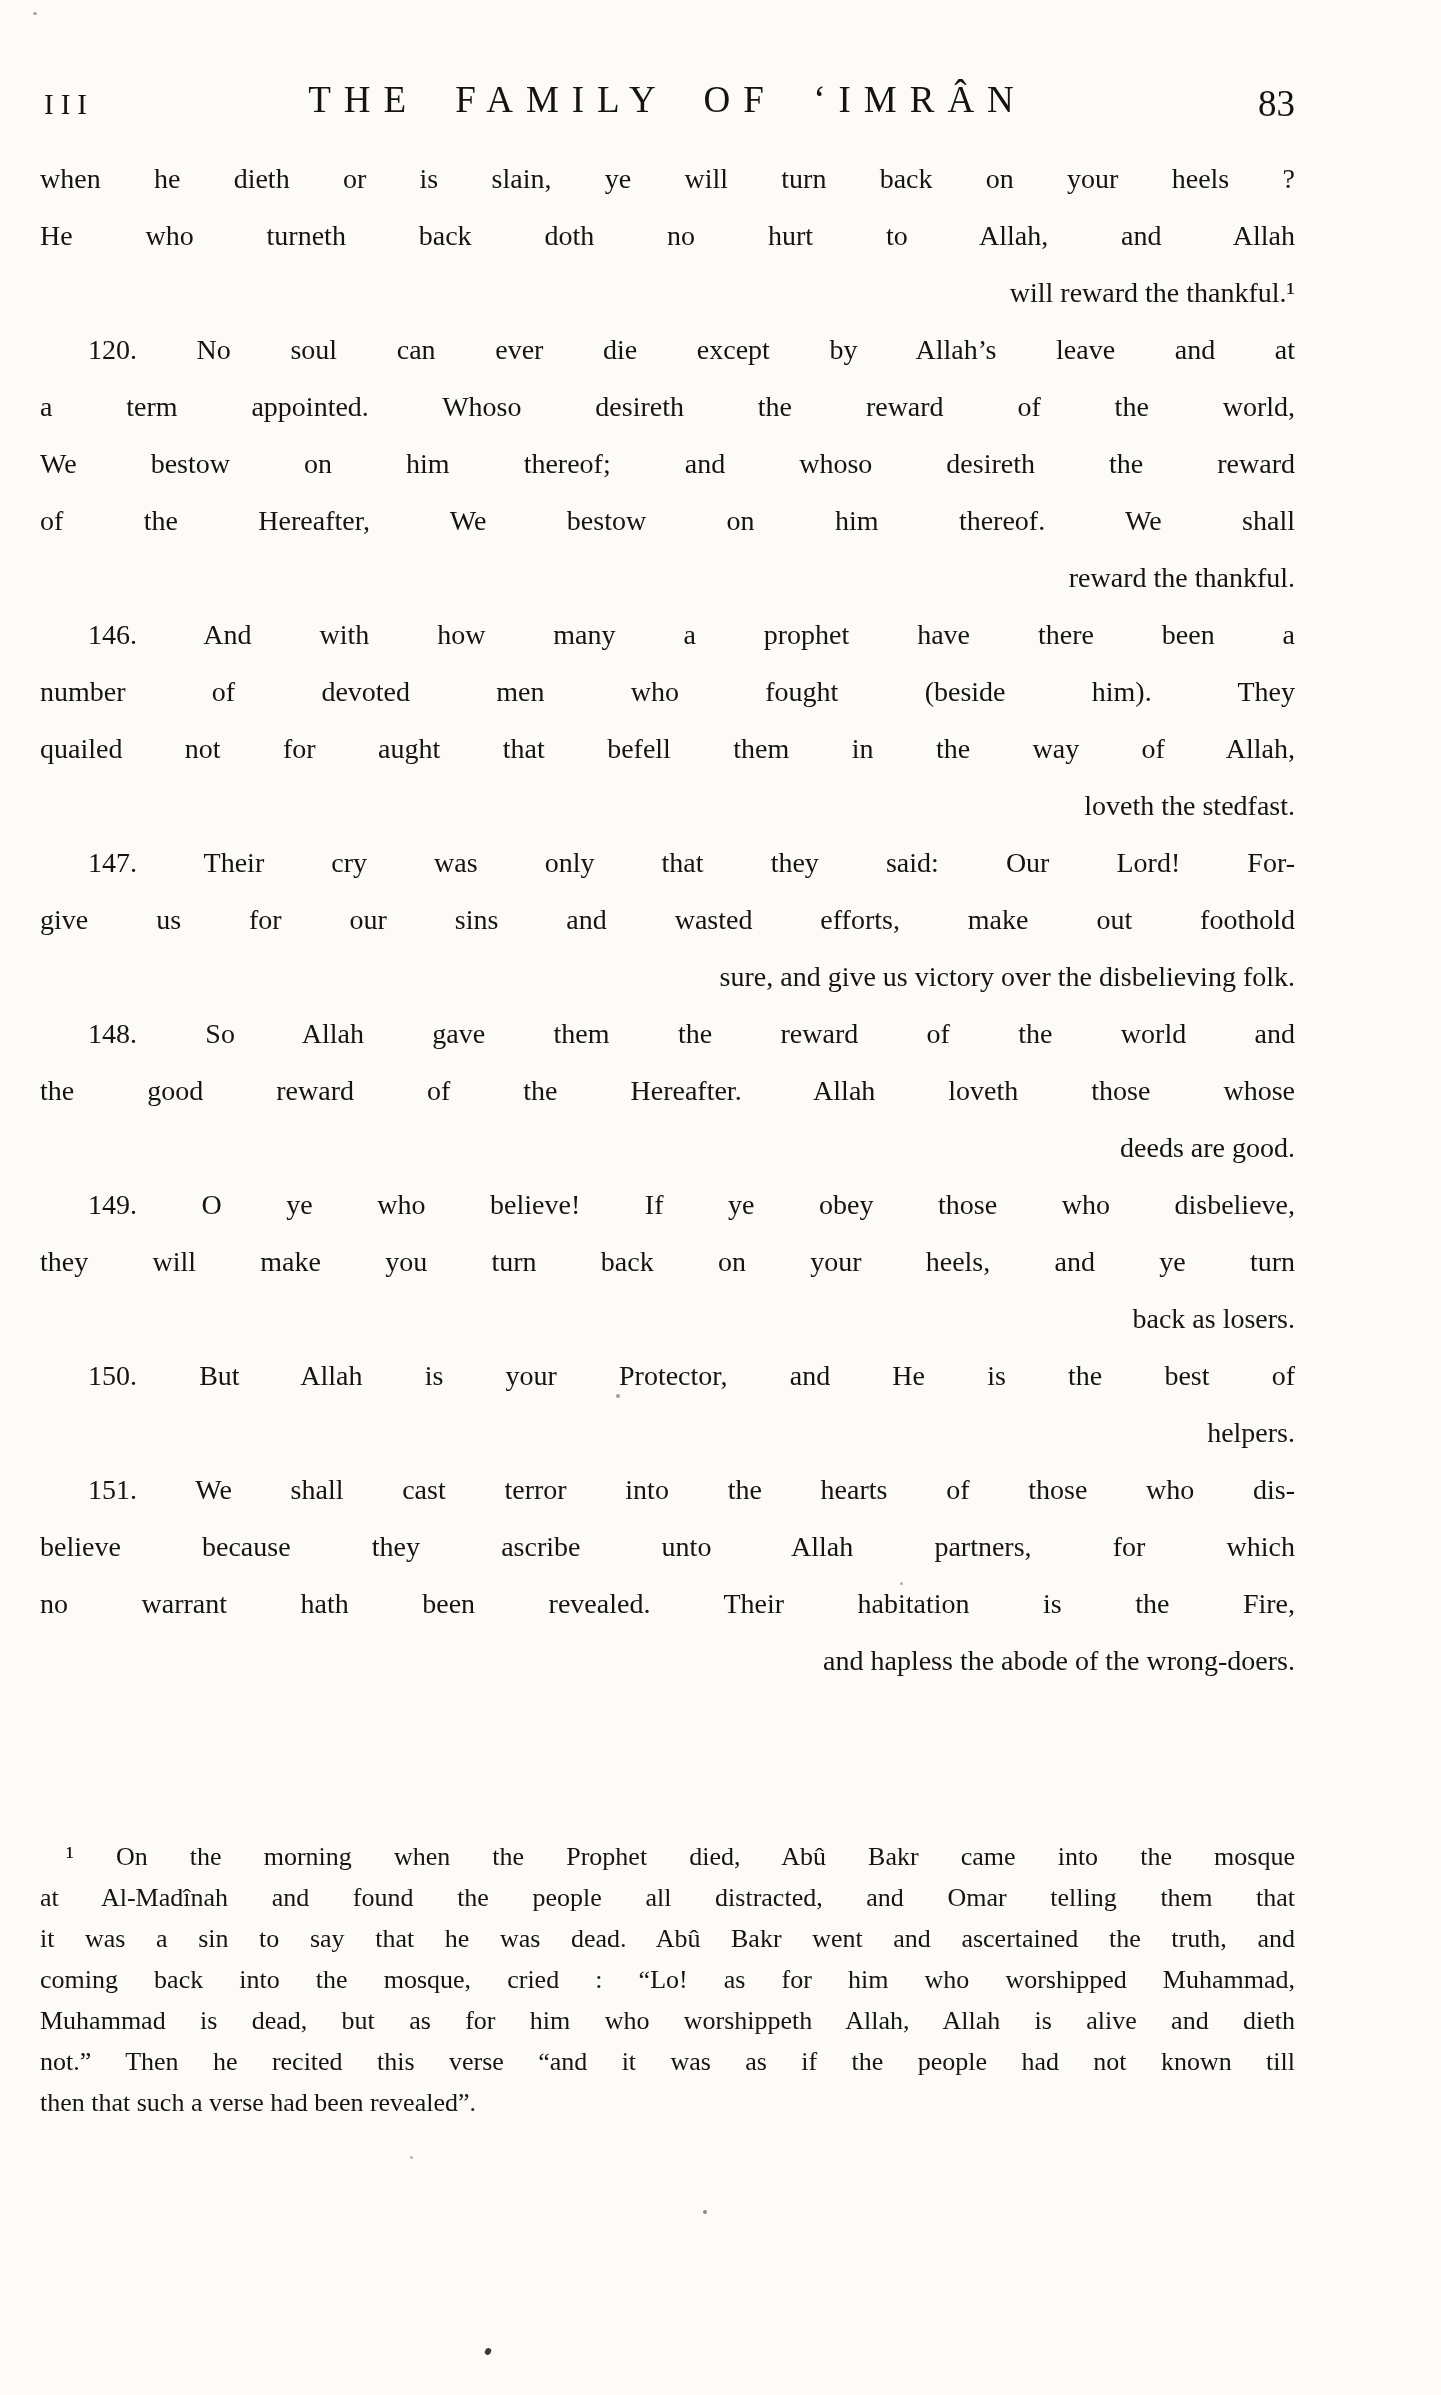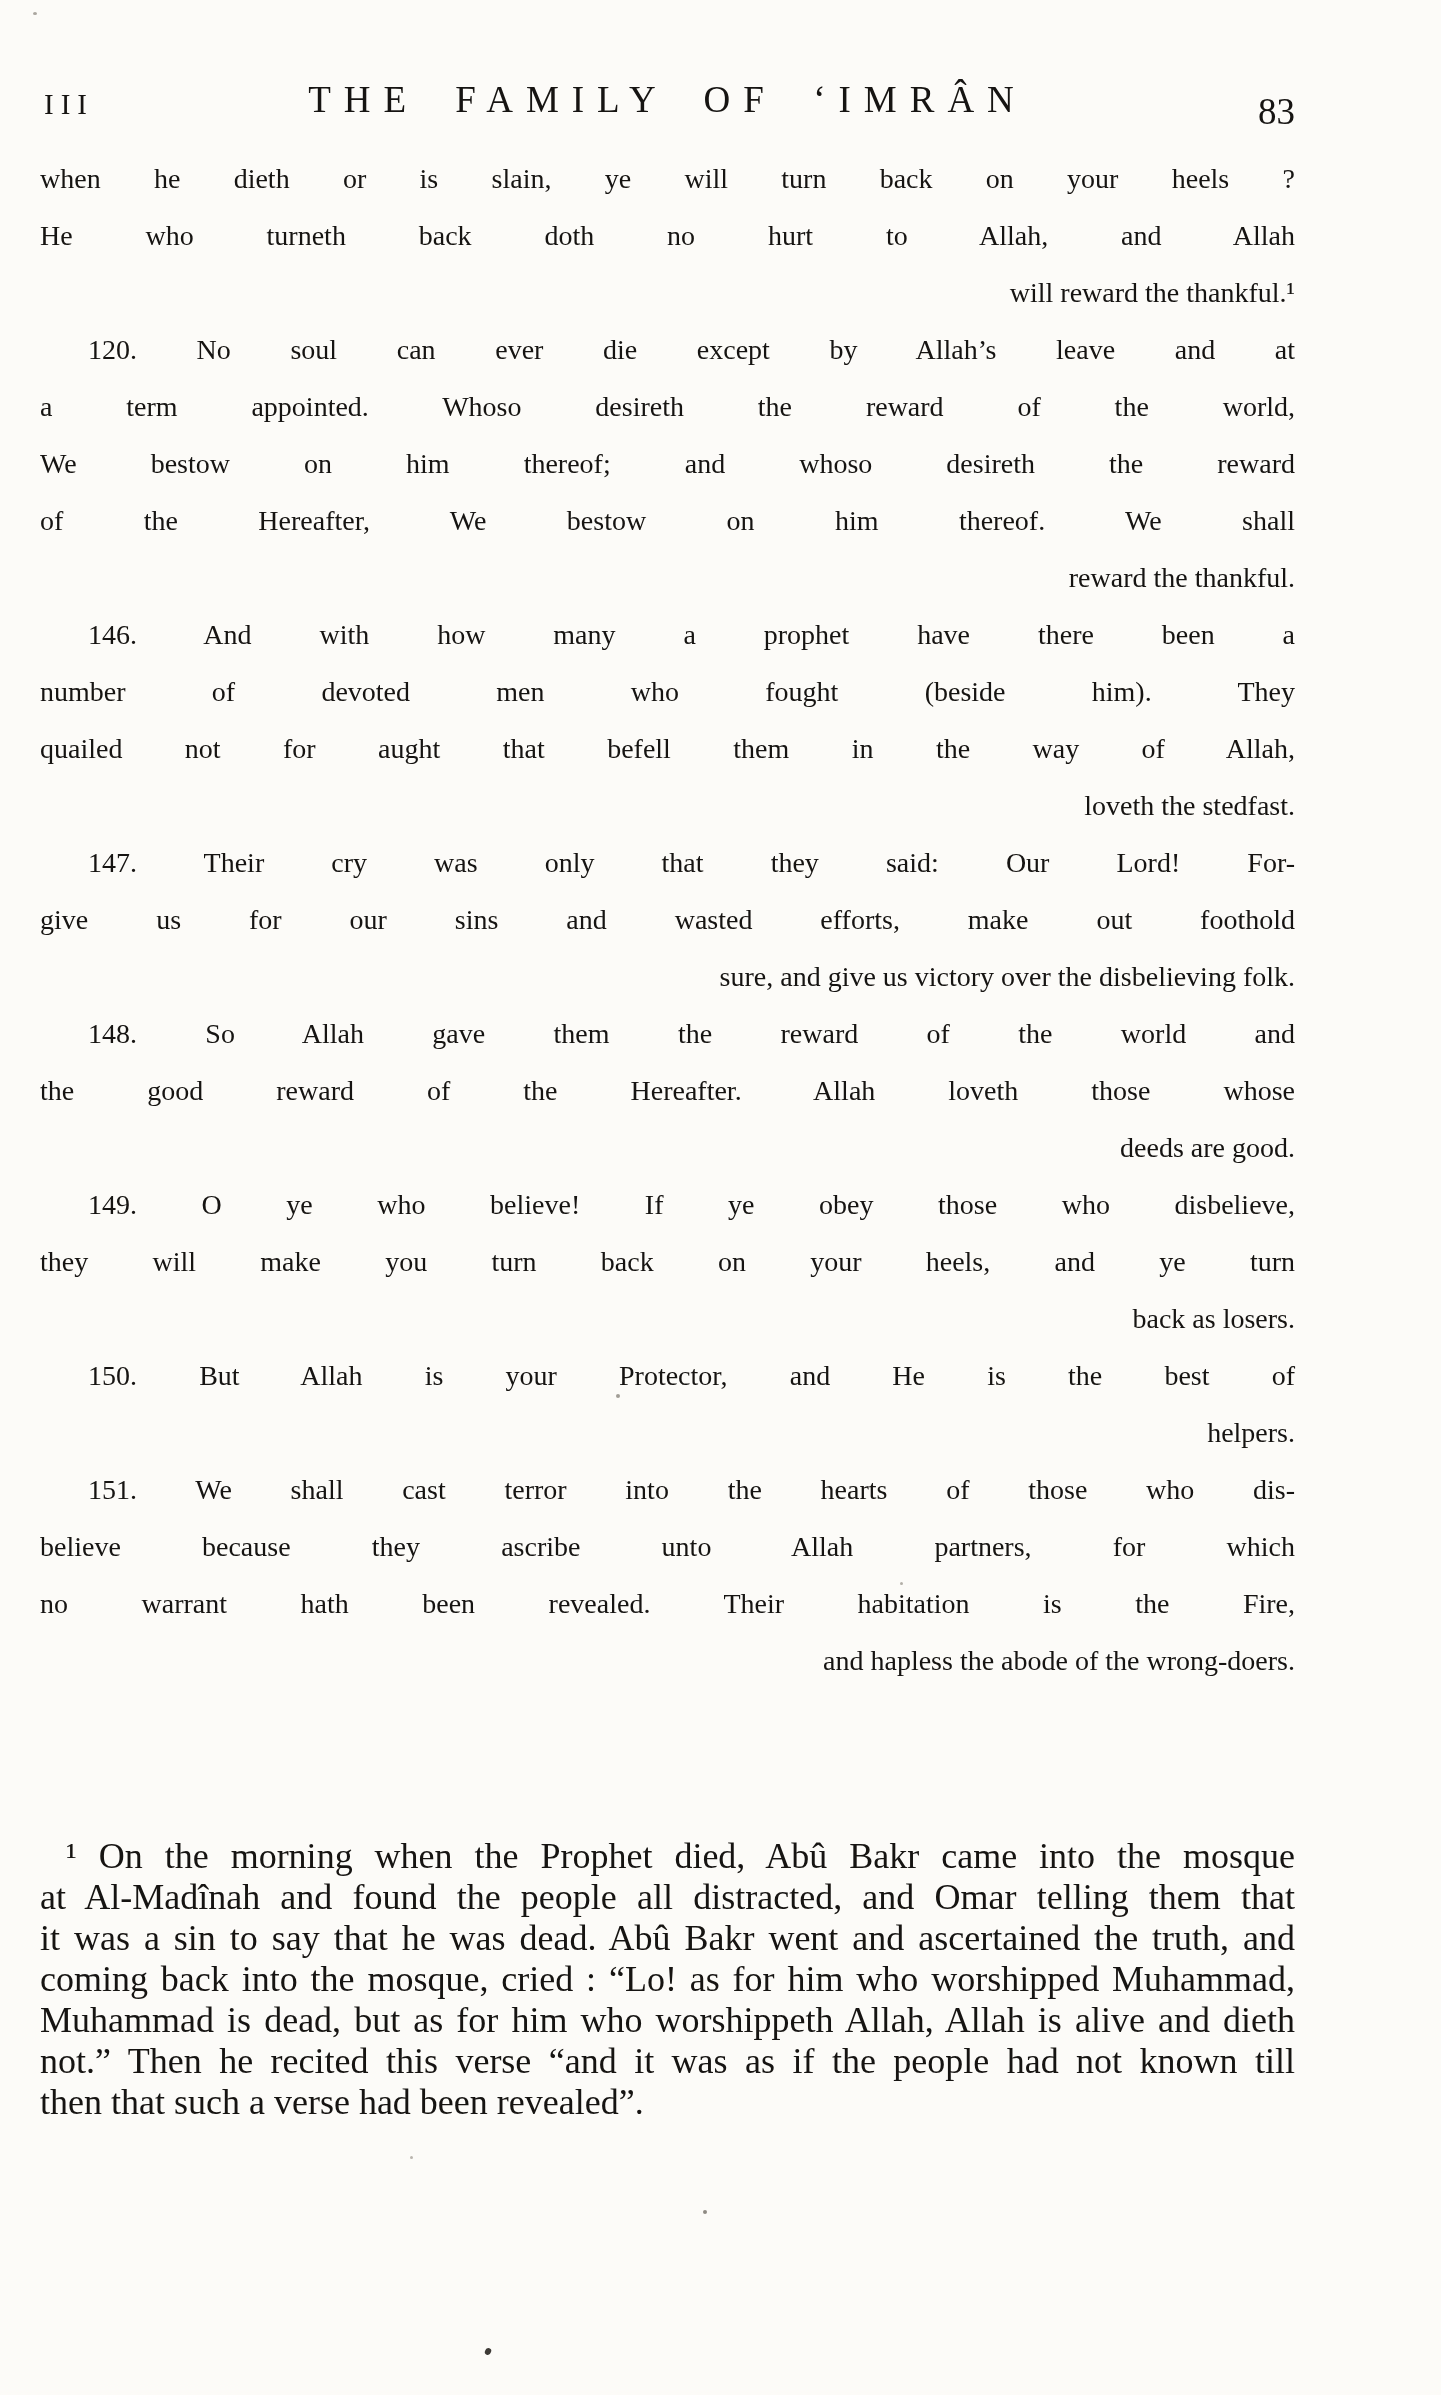--- a/index.html
+++ b/index.html
@@ -41,21 +41,21 @@
     top: 0;
     text-align: center;
     font-size: 37px;
     letter-spacing: 13px;
     word-spacing: 14px;
     white-space: nowrap;
   }
   .page-number {
     position: absolute;
     right: 0px;
-    top: 12px;
+    top: 4px;
     font-size: 37px;
   }
   
   .body-text {
     position: absolute;
     top: 150px;
     left: 40px;
     width: 1255px;
     font-size: 28px;
   }
@@ -73,21 +73,21 @@
   }
   .body-text .line.indent {
     text-indent: 48px;
   }
   
   .footnote {
     position: absolute;
     top: 1836px;
     left: 40px;
     width: 1255px;
-    font-size: 36px;
+    font-size: 26px;
   }
   .footnote .line {
     height: 41px;
     line-height: 41px;
     text-align: justify;
     text-align-last: justify;
     white-space: nowrap;
   }
   .footnote .line.last {
     text-align: left;

